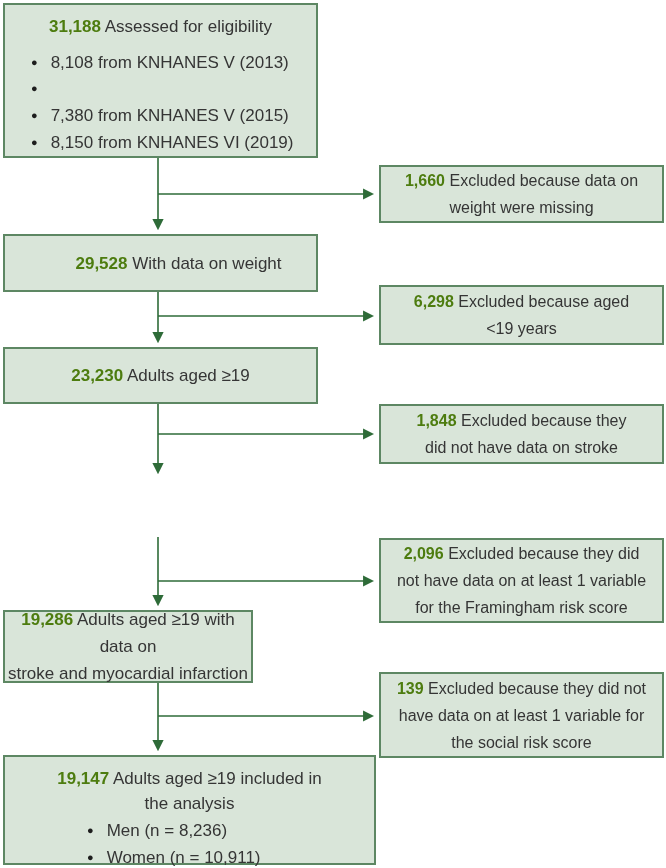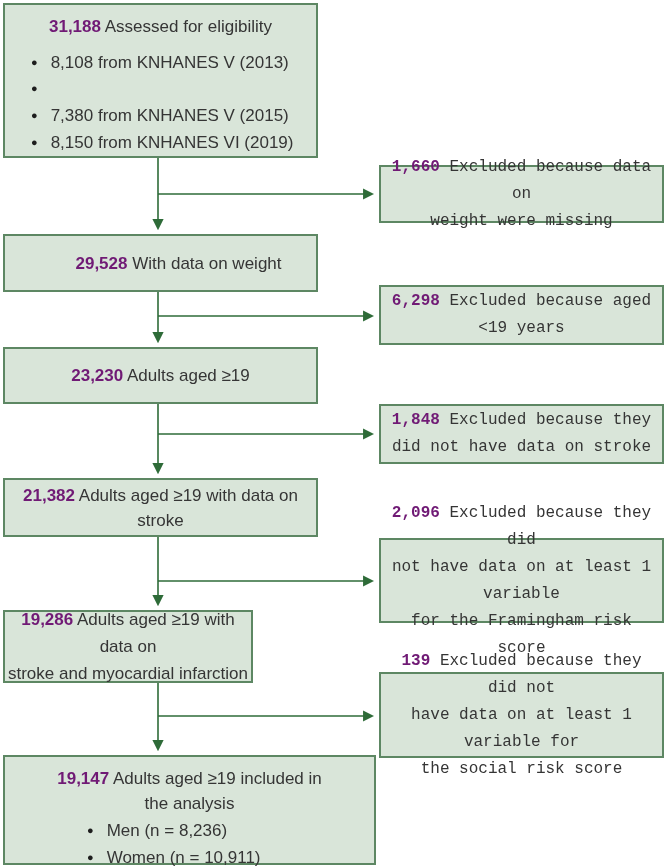--- a/index.html
+++ b/index.html
@@ -24,23 +24,22 @@
   .box-title{
     text-align:center;
     font-size:17px;
     line-height:25px;
     white-space:pre-line;
   }
   .excl .box-title{
     font-size:16px;
     line-height:27px;
     padding:16px 6px;
-    font-family:Liberation Mono, monospace;
   }
-  .num{font-weight:bold;color:#701a75;margin-top:9px;}
+  .num{font-weight:bold;color:#4d7c0f;margin-top:9px;}
   .bullets{margin-top:11px;padding-left:26px;}
   .bullets.inset{padding-left:82px;margin-top:2px;}
   .bullet{
     font-size:17px;
     line-height:26px;
     display:flex;
     align-items:baseline;
   }
   .dot{
     font-size:11px;
@@ -110,24 +109,20 @@
   </div>
 
   <div class="box m2">
     <div class="box-title"><span class="num">29,528</span> <span>With data on weight</span></div>
   </div>
 
   <div class="box m3">
     <div class="box-title"><span class="num">23,230</span> <span>Adults aged ≥19</span></div>
   </div>
 
-  <div class="box m4">
-    <div class="box-title"><span class="num">21,382</span> <span>Adults aged ≥19 with data on
-stroke</span></div>
-  </div>
 
   <div class="box m5">
     <div class="box-title"><span class="num">19,286</span> <span>Adults aged ≥19 with data on
 stroke and myocardial infarction</span></div>
   </div>
 
   <div class="box m6">
     <div class="box-title"><span class="num">19,147</span> <span>Adults aged ≥19 included in
 the analysis</span></div>
     <div class="bullets inset">

